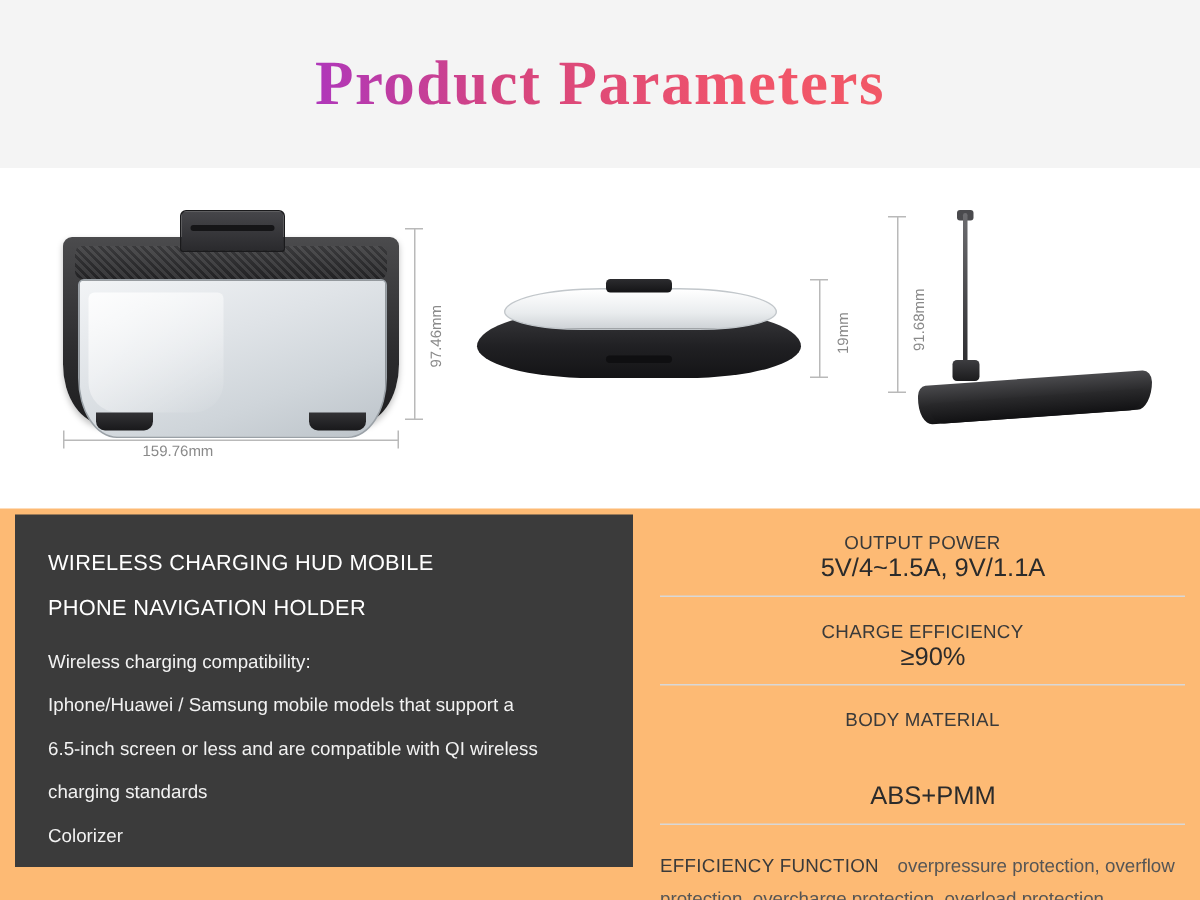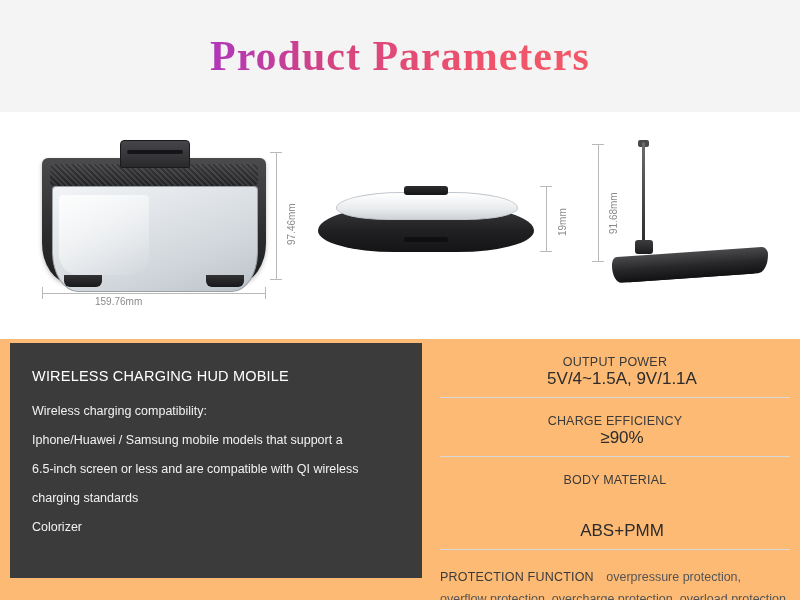--- a/index.html
+++ b/index.html
@@ -349,20 +349,21 @@
     <div class="tick" style="left:592px; top:32px; width:12px; height:1px;"></div>
     <div class="tick" style="left:592px; top:149px; width:12px; height:1px;"></div>
     <div class="dim-label vert" style="left:608px; top:122px;">91.68mm</div>
 
   </div>
 
   <div class="lower">
 
     <div class="desc-panel">
       <div class="desc-title">WIRELESS CHARGING HUD MOBILE</div>
+      <div class="desc-title">PHONE NAVIGATION HOLDER</div>
       <div class="desc-body">
         <div>Wireless charging compatibility:</div>
         <div>Iphone/Huawei / Samsung mobile models that support a</div>
         <div>6.5-inch screen or less and are compatible with QI wireless</div>
         <div>charging standards</div>
         <div>Colorizer</div>
       </div>
     </div>
 
     <div class="spec-list">
@@ -376,20 +377,20 @@
         <span class="k">CHARGE EFFICIENCY</span>
         <span class="v">≥90%</span>
       </div>
 
       <div class="spec-row r3">
         <span class="k">BODY MATERIAL</span>
         <span class="v">ABS+PMM</span>
       </div>
 
       <div class="spec-row r4">
-        <span class="k">PROTECTION FUNCTION</span>
+        <span class="k">EFFICIENCY FUNCTION</span>
         <span class="v">overpressure protection, overflow protection,  overcharge protection, overload protection, overload protection, short circuit protection, etc</span>
       </div>
 
     </div>
   </div>
 
 </div>
 
 </body></html>

